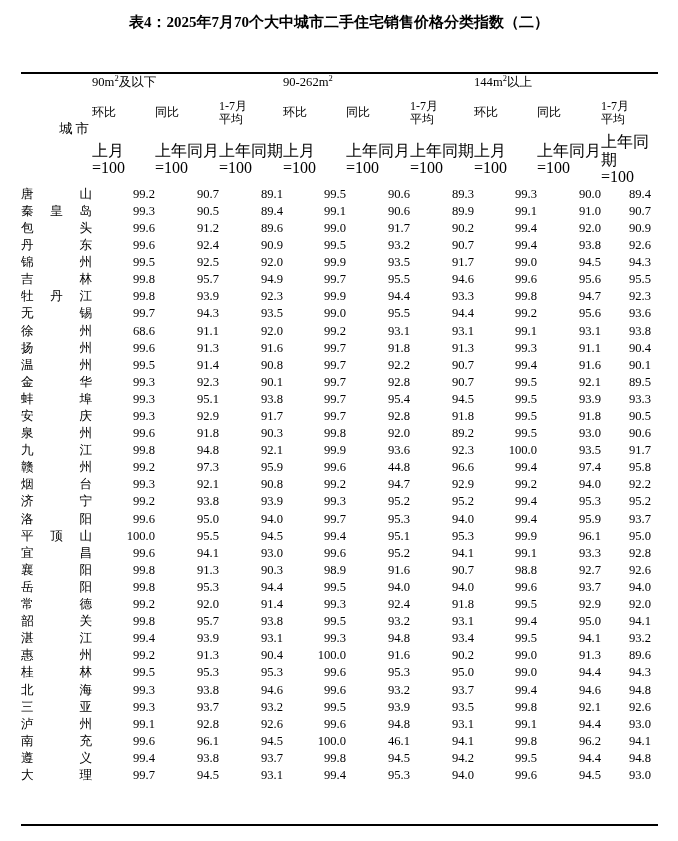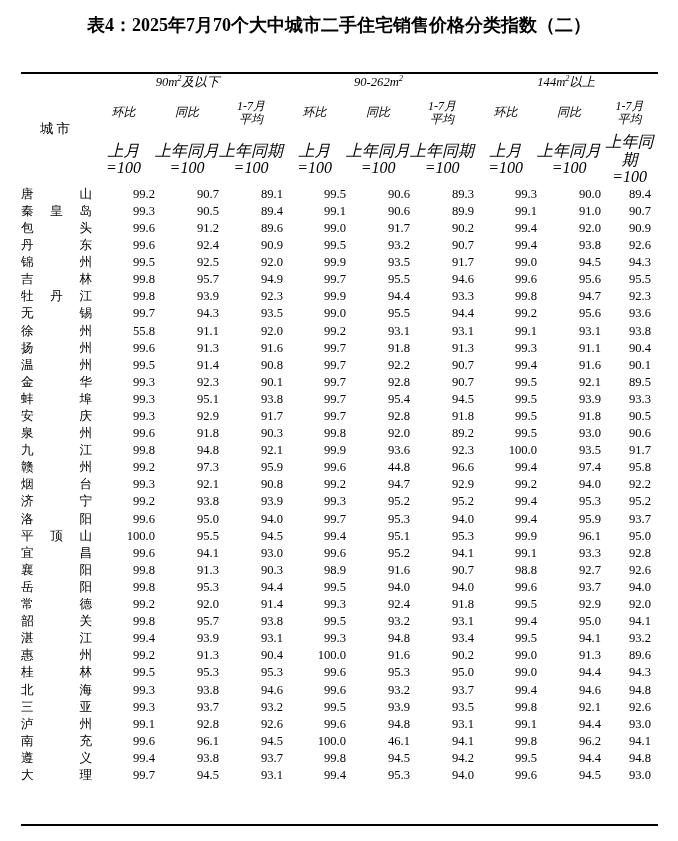--- a/index.html
+++ b/index.html
@@ -23,21 +23,21 @@
 
   
   .title {
     position: absolute;
     top: 13px;
     left: 0;
     width: 678px;
     text-align: center;
     font-family: "Liberation Serif", "DejaVu Serif", serif;
     font-weight: bold;
-    font-size: 18px;
+    font-size: 15px;
     letter-spacing: 0px;
     white-space: nowrap;
   }
 
   
   .table-wrap {
     position: absolute;
     left: 21px;
     top: 72px;
     width: 637px;
@@ -68,43 +68,41 @@
     position: absolute;
     left: 21px;
     top: 824px;
     width: 637px;
     height: 2px;
     background: #000;
   }
 
   
   .hdr {
-    text-align: center;
     font-size: 13px;
     line-height: 1.12;
     border-bottom: 1px solid #000;
     border-right: 1px solid #000;
     padding: 2px 1px;
-    font-style: italic;
   }
   .hdr-group {
     height: 21px;
     font-size: 12.6px;
   }
   .hdr-mid {
     height: 40px;
     font-size: 12px;
   }
   .hdr-sub {
     height: 31px;
     font-size: 16px;
     line-height: 1.1;
   }
   .hdr-city {
-    text-align: center;
+    text-align: right;
     font-size: 13.4px;
     border-right: 1px solid #000;
     border-bottom: 1px solid #000;
     letter-spacing: 3px;
     padding-left: 3px;
   }
   .nb-right { border-right: 0 !important; }
   sup {
     font-size: 8.5px;
     vertical-align: super;
@@ -336,21 +334,21 @@
             <td class="num">95.6</td>
             <td class="num last">93.6</td>
           </tr>
           <tr class="datarow">
             <td class="city">
               <div class="city-inner">
                 <span>徐</span>
                 <span>州</span>
               </div>
             </td>
-            <td class="num">55.8</td>
+            <td class="num">68.6</td>
             <td class="num">91.1</td>
             <td class="num">92.0</td>
             <td class="num">99.2</td>
             <td class="num">93.1</td>
             <td class="num">93.1</td>
             <td class="num">99.1</td>
             <td class="num">93.1</td>
             <td class="num last">93.8</td>
           </tr>
           <tr class="datarow">

